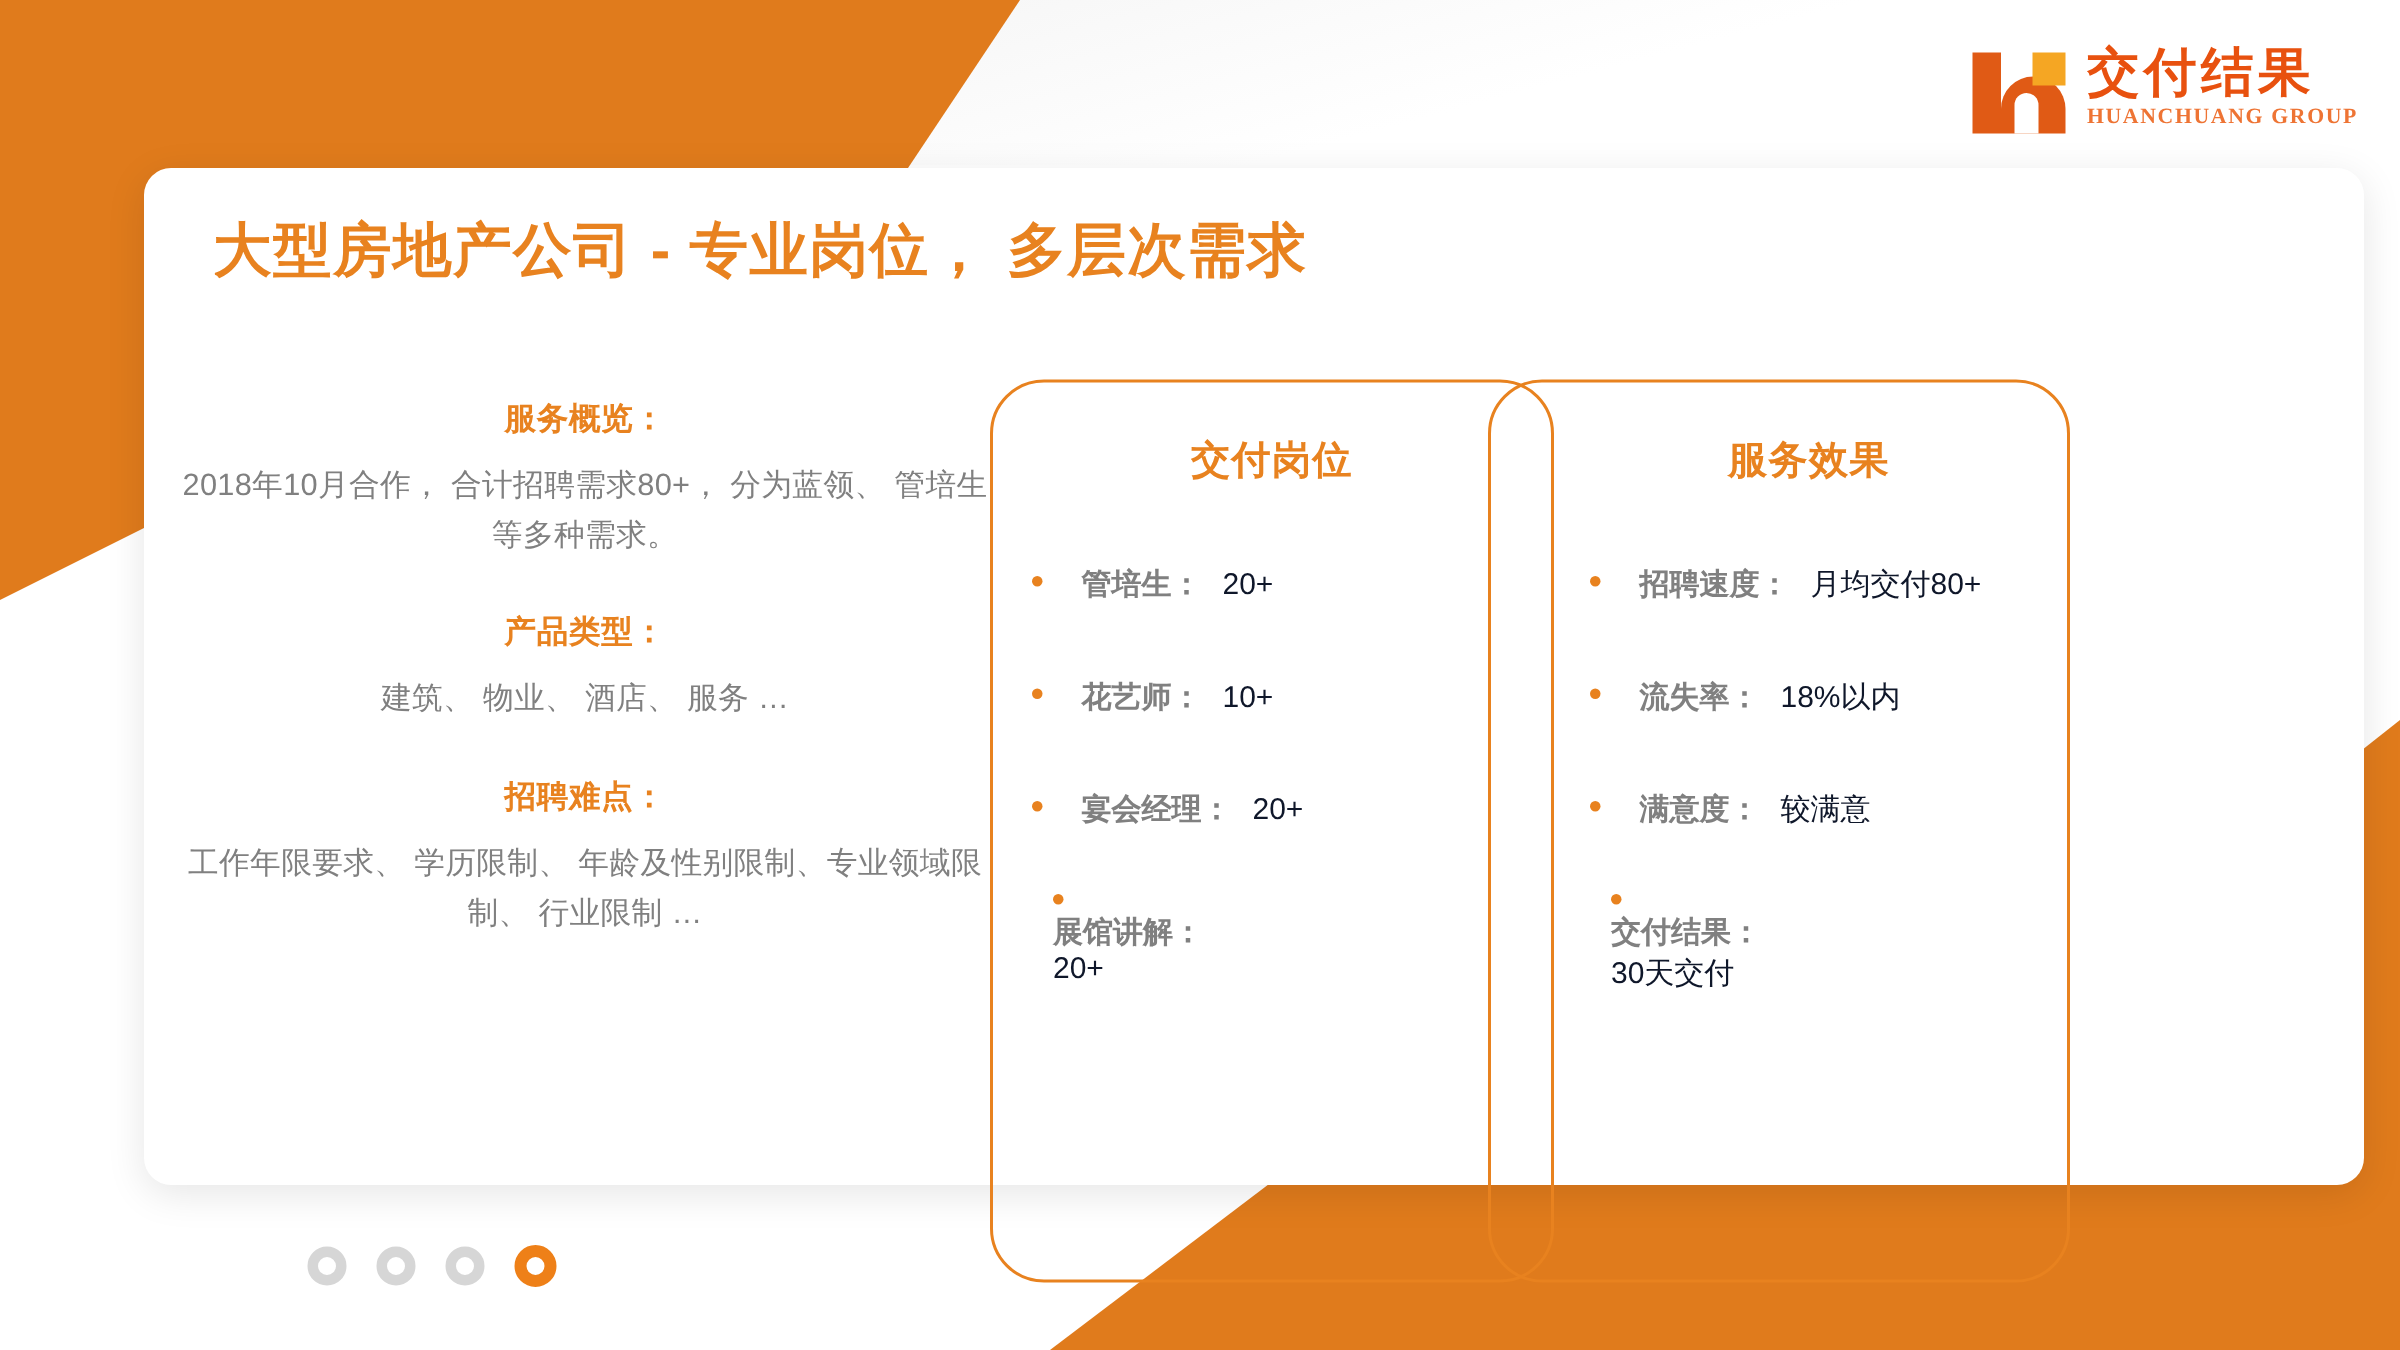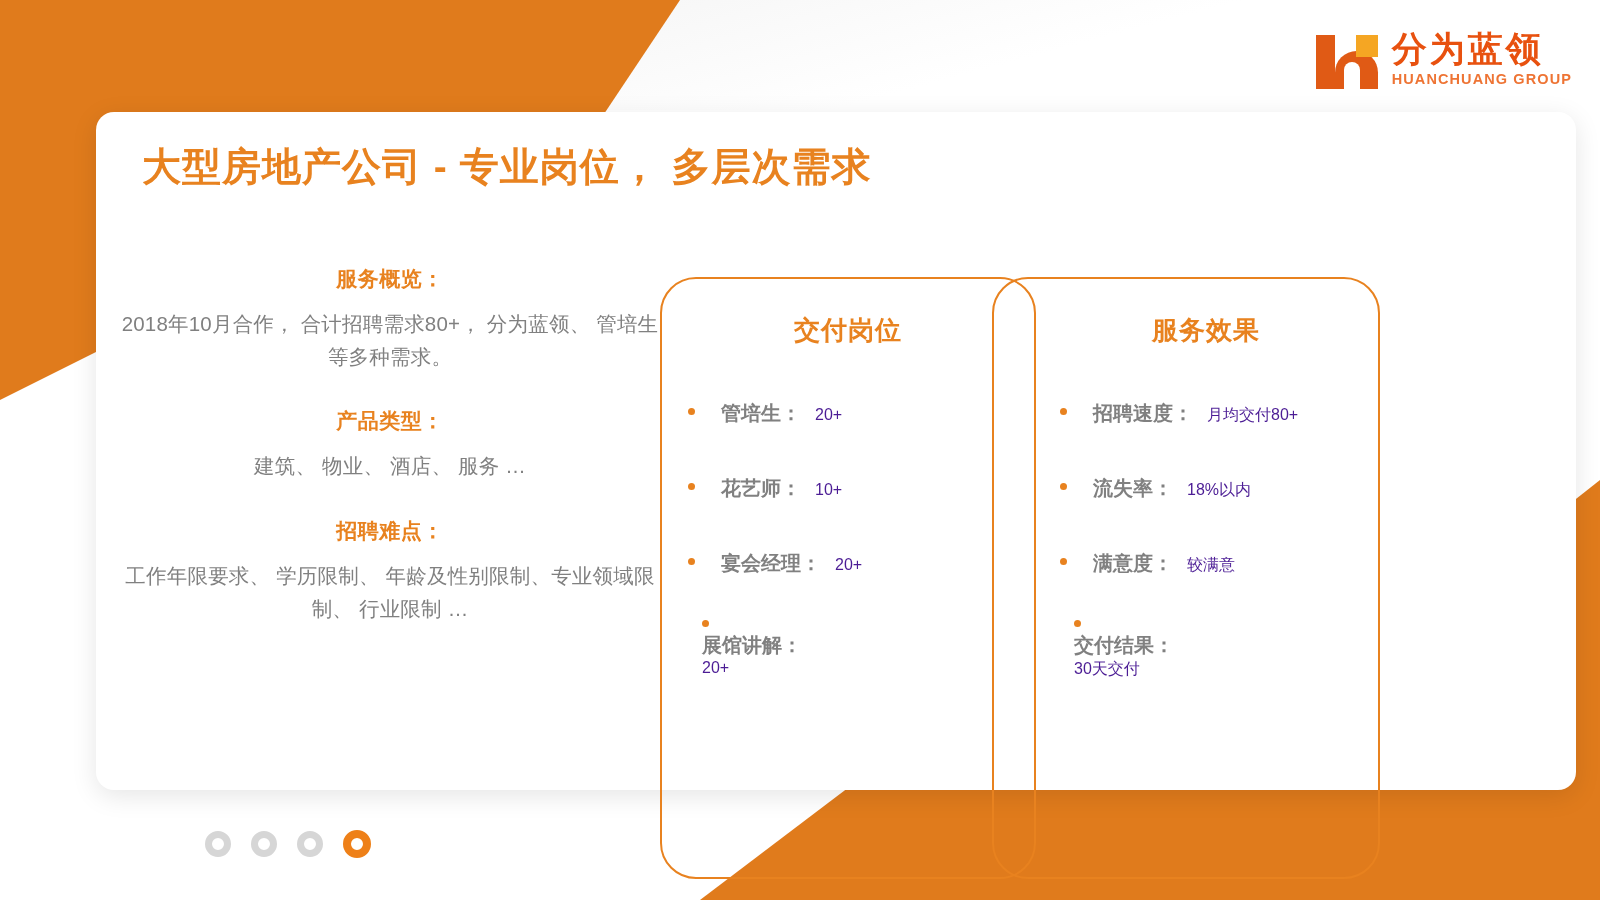--- a/index.html
+++ b/index.html
@@ -120,20 +120,21 @@
     letter-spacing: 3px;
     line-height: 1.05;
   }
   #logo-en {
     font-size: 14.5px;
     font-weight: bold;
     color: #EE7434;
     letter-spacing: 1.1px;
     margin-top: 3px;
     text-align: right;
+    font-family: Liberation Serif, serif;
   }
 
   
   #slide-title {
     position: absolute;
     left: 142px; top: 140px;
     font-size: 39px;
     font-weight: bold;
     color: #E8821F;
     letter-spacing: 1px;
@@ -165,21 +166,20 @@
 
   
   .panel {
     position: absolute;
     top: 253px;
     height: 602px;
     border: 2px solid #E8821F;
     border-radius: 36px;
     background: transparent;
     box-sizing: border-box;
-    margin-top: 24px;
   }
   #panel-positions { left: 660px; width: 376px; }
   #panel-results  { left: 992px; width: 388px; padding-left: 40px; }
   .panel-title {
     text-align: center;
     font-size: 26px;
     font-weight: bold;
     color: #E8821F;
     margin-top: 34px;
     letter-spacing: 1px;
@@ -206,22 +206,22 @@
     position: relative;
     top: -5px;
   }
   .item-label {
     font-size: 20px;
     font-weight: bold;
     color: #808080;
     white-space: nowrap;
   }
   .item-value {
-    font-size: 16px;
-    color: #4c1d95;
+    font-size: 20px;
+    color: #0f172a;
     margin-left: 14px;
     white-space: nowrap;
   }
 
   
   #pagination {
     position: absolute;
     left: 205px; top: 830px;
     display: flex;
     align-items: center;
@@ -254,21 +254,21 @@
   <div id="bg-bottom-gradient"></div>
 
   <div id="logo">
     <div id="logo-mark">
       <div class="lm-bar"></div>
       <div class="lm-arch"></div>
       <div class="lm-arch-hole"></div>
       <div class="lm-square"></div>
     </div>
     <div id="logo-text">
-      <div id="logo-cn">分为蓝领</div>
+      <div id="logo-cn">交付结果</div>
       <div id="logo-en">HUANCHUANG GROUP</div>
     </div>
   </div>
 
   <div id="slide-title">大型房地产公司 - 专业岗位， 多层次需求</div>
 
   <div id="left-col">
 
     <div class="info-block">
       <div class="info-heading">服务概览：</div>

